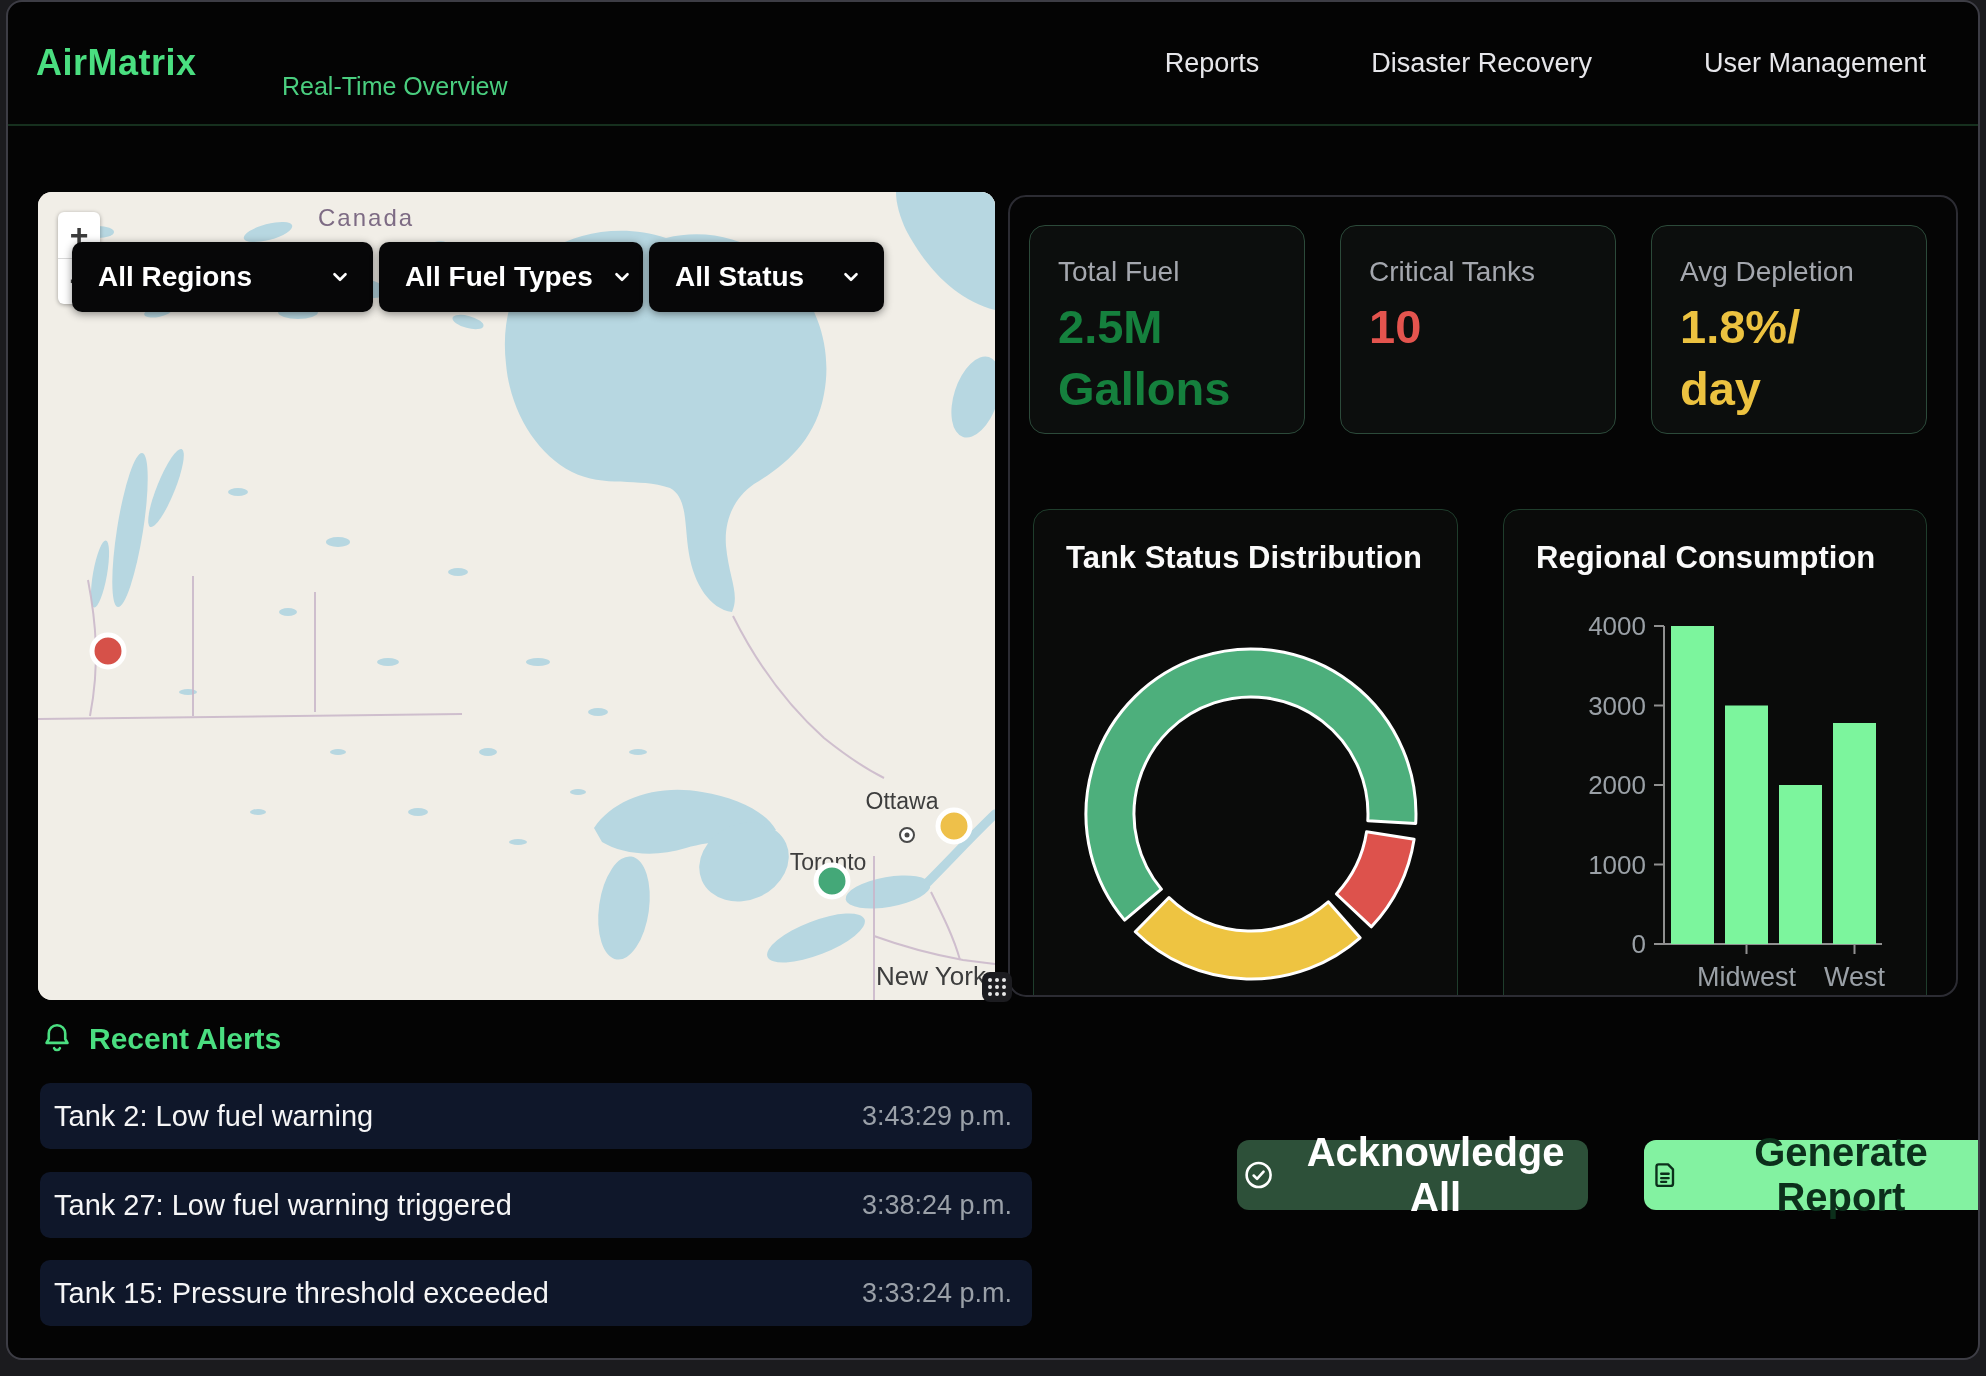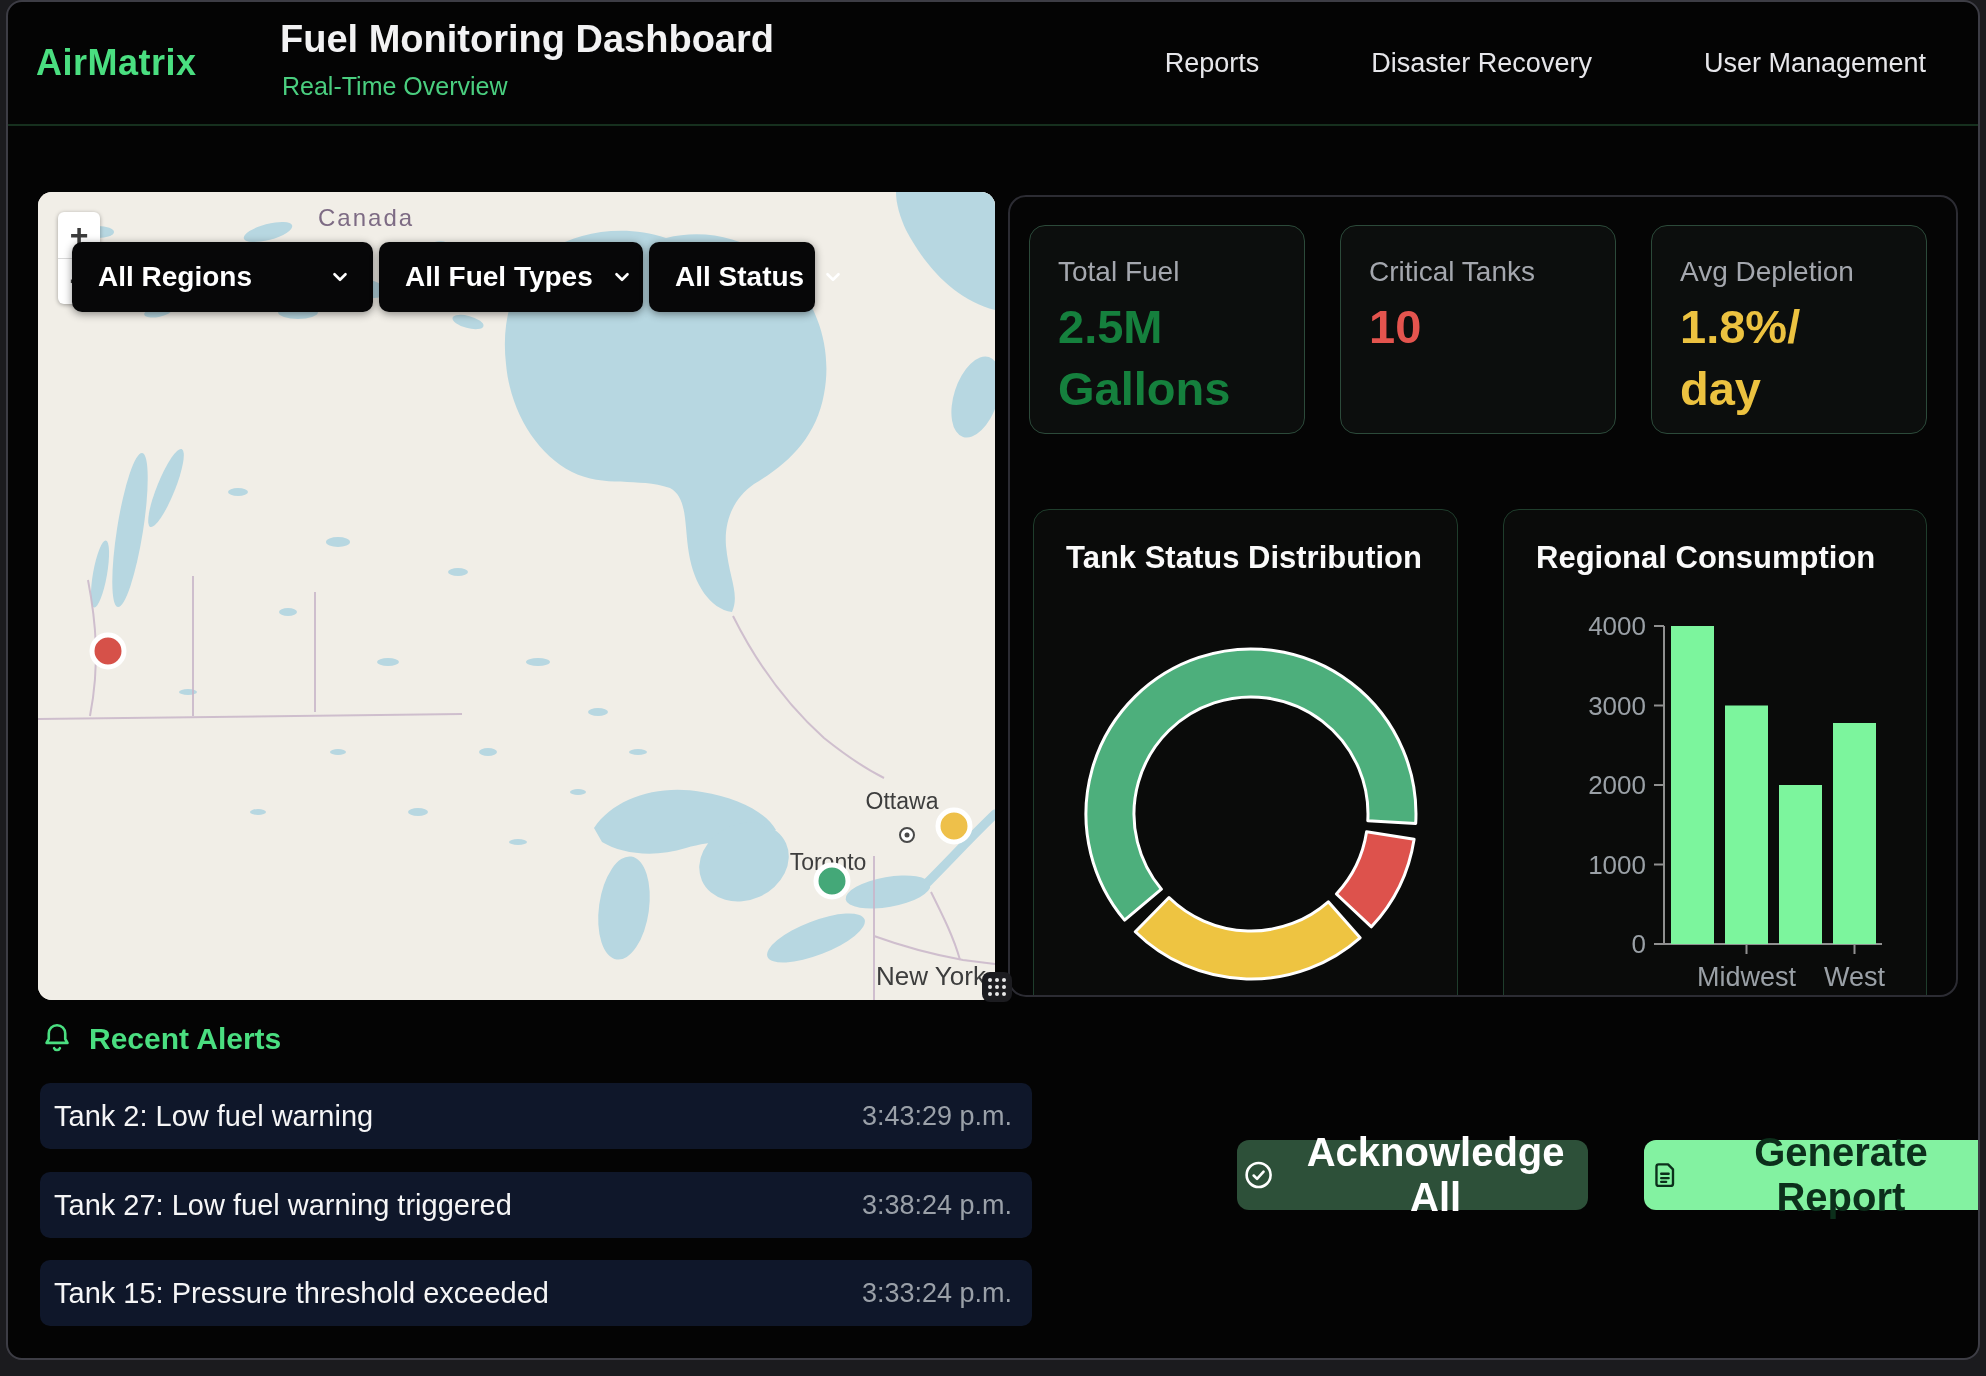--- a/index.html
+++ b/index.html
@@ -59,21 +59,20 @@
   .btn-report{left:1599px;width:349px;background:#83f2a1;color:#0c2f1b;margin-left:37px;}
   text{font-family:"Liberation Sans",sans-serif;}
 </style>
 </head>
 <body>
 
 <div id="app">
 
   <header>
     <div class="logo">AirMatrix</div>
-    <div class="title">Fuel Monitoring Dashboard</div>
     <div class="subtitle">Real-Time Overview</div>
     <nav id="nav">
         <span class="nav-item">Reports</span>
         <span class="nav-item">Disaster Recovery</span>
         <span class="nav-item">User Management</span>
       </nav>
   </header>
 
   <div class="map-panel">
     <svg class="geo" id="map-svg" width="957" height="808" viewBox="0 0 957 808">
@@ -152,21 +151,21 @@
           <svg width="22" height="22" viewBox="0 0 20 20" fill="none">
             <path d="M5 7.5 l5 5 5 -5" stroke="#ffffff" stroke-width="2.4" stroke-linecap="round" stroke-linejoin="round"></path>
           </svg>
         </div>
         <div class="dropdown" style="width: 264px;">
           <span class="lbl">All Fuel Types</span>
           <svg width="22" height="22" viewBox="0 0 20 20" fill="none">
             <path d="M5 7.5 l5 5 5 -5" stroke="#ffffff" stroke-width="2.4" stroke-linecap="round" stroke-linejoin="round"></path>
           </svg>
         </div>
-        <div class="dropdown" style="width: 166px;">
+        <div class="dropdown" style="width: 235px;">
           <span class="lbl">All Status</span>
           <svg width="22" height="22" viewBox="0 0 20 20" fill="none">
             <path d="M5 7.5 l5 5 5 -5" stroke="#ffffff" stroke-width="2.4" stroke-linecap="round" stroke-linejoin="round"></path>
           </svg>
         </div>
       </div>
   </div>
 
   <div class="grip">
     <svg width="24" height="24" viewBox="0 0 24 24">

